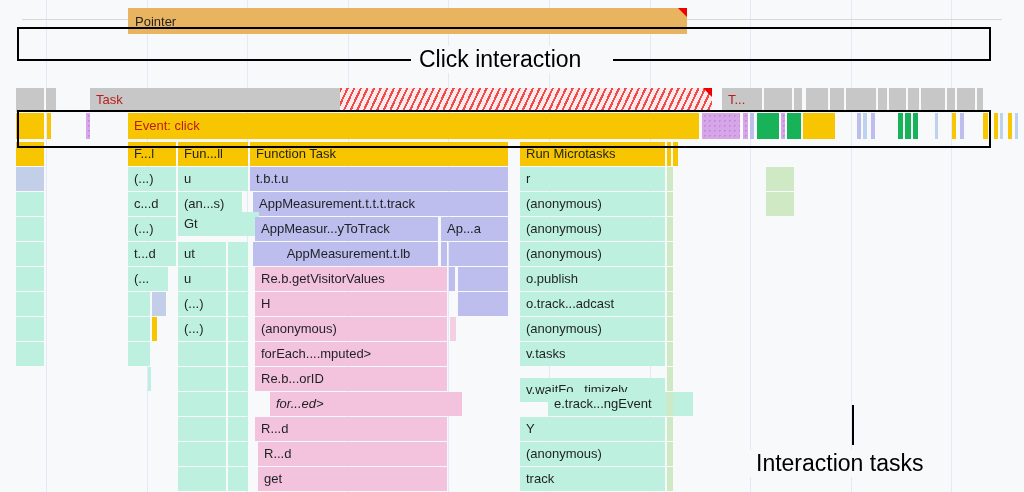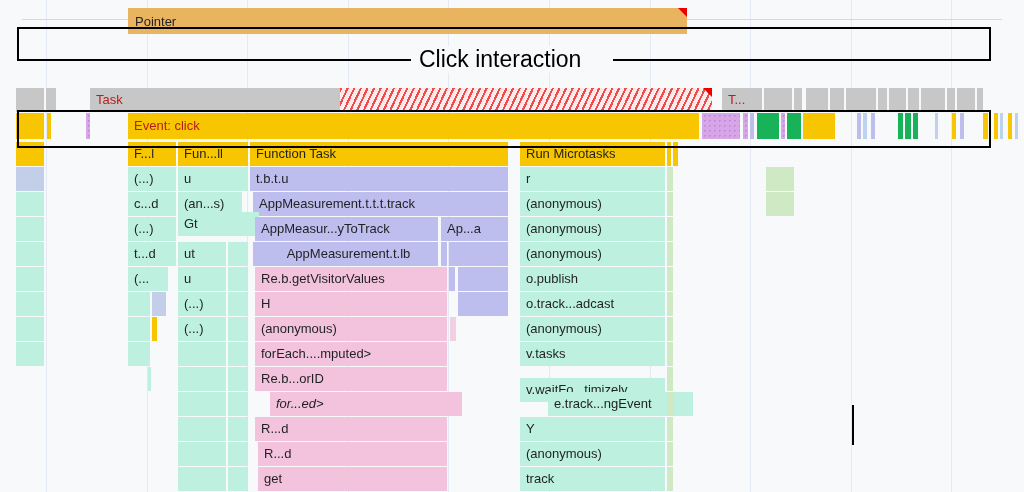--- a/index.html
+++ b/index.html
@@ -442,14 +442,15 @@
       </div>
     </div>
 
   <div class="callout cal-top" style="left:17px;top:27px;width:974px;height:34px;"></div>
   <div class="leader" style="left:17px;top:59px;width:394px;height:2px;"></div>
   <div class="leader" style="left:613px;top:59px;width:378px;height:2px;"></div>
   <div class="anno-text" style="left:411px;top:46px;">Click interaction</div>
 
   <div class="callout" style="left:17px;top:110px;width:974px;height:38px;"></div>
   <div class="leader" style="left:852px;top:405px;width:2px;height:40px;"></div>
+  <div class="anno-text" style="left:748px;top:450px;">Interaction tasks</div>
 
 </div>
 
 </body></html>

